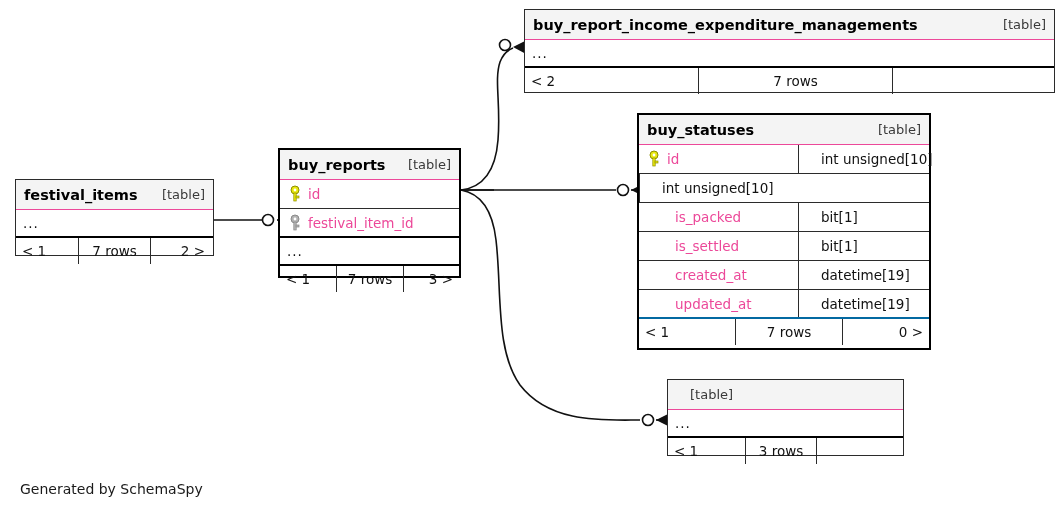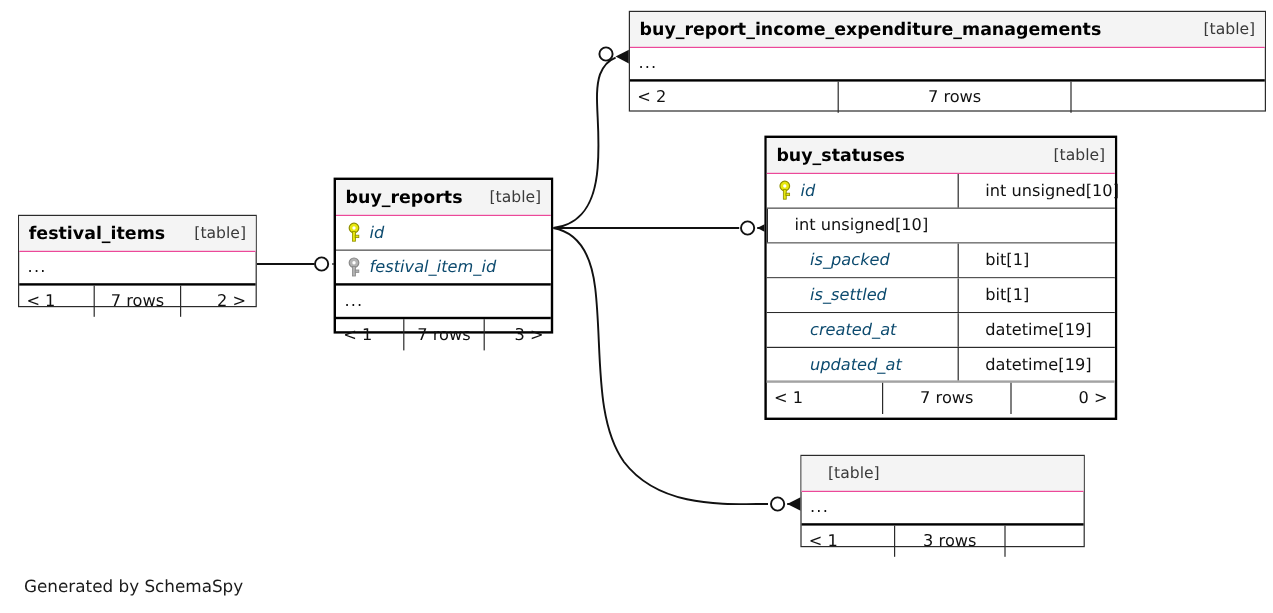--- a/index.html
+++ b/index.html
@@ -63,26 +63,25 @@
     height: 29px;
     box-sizing: border-box;
     border-bottom: 1px solid #2b2b2b;
     background: #ffffff;
   }
   .row:last-of-type { border-bottom: none; }
   .cell-name {
     display: flex;
     align-items: center;
     font-size: 13.5px;
-    color: #0c4a6e;
+    color: #ec4899;
     box-sizing: border-box;
     padding-left: 8px;
     overflow: hidden;
     white-space: nowrap;
-    font-style: italic;
   }
   .cell-name.indent { padding-left: 36px; }
   .cell-type {
     display: flex;
     align-items: center;
     font-size: 13.5px;
     color: #111111;
     box-sizing: border-box;
     padding-left: 22px;
     border-left: 1px solid #2b2b2b;
@@ -218,21 +217,21 @@
     <div class="row">
       <div class="cell-name indent" style="width:159px;">is_settled</div>
       <div class="cell-type" style="width:131px;">bit[1]</div>
     </div>
 
     <div class="row">
       <div class="cell-name indent" style="width:159px;">created_at</div>
       <div class="cell-type" style="width:131px;">datetime[19]</div>
     </div>
 
-    <div class="row" style="border-bottom:2px solid #a3a3a3;">
+    <div class="row" style="border-bottom:2px solid #0369a1;">
       <div class="cell-name indent" style="width:159px;">updated_at</div>
       <div class="cell-type" style="width:131px;">datetime[19]</div>
     </div>
 
     <div class="footer">
       <div class="fcell left" style="width:96px;">&lt; 1</div>
       <div class="fcell mid" style="width:108px;">7 rows</div>
       <div class="fcell right" style="width:86px;">0 &gt;</div>
     </div>
   </div>
@@ -293,20 +292,20 @@
     </div>
   </div>
 
   <div class="table-box" style="left:667px; top:379px; width:237px; height:77px;">
     <div class="tbl-header">
       <span class="tbl-kind">[table]</span>
     </div>
     <div class="ellipsis-row">...</div>
     <div class="footer">
       <div class="fcell left" style="width:77px;">&lt; 1</div>
-      <div class="fcell mid" style="width:93px;">3 rows</div>
+      <div class="fcell mid" style="width:72px;">3 rows</div>
       <div class="fcell right" style="width:65px;"></div>
     </div>
   </div>
 
   <div class="credit">Generated by SchemaSpy</div>
 
 </div>
 
 </body></html>

